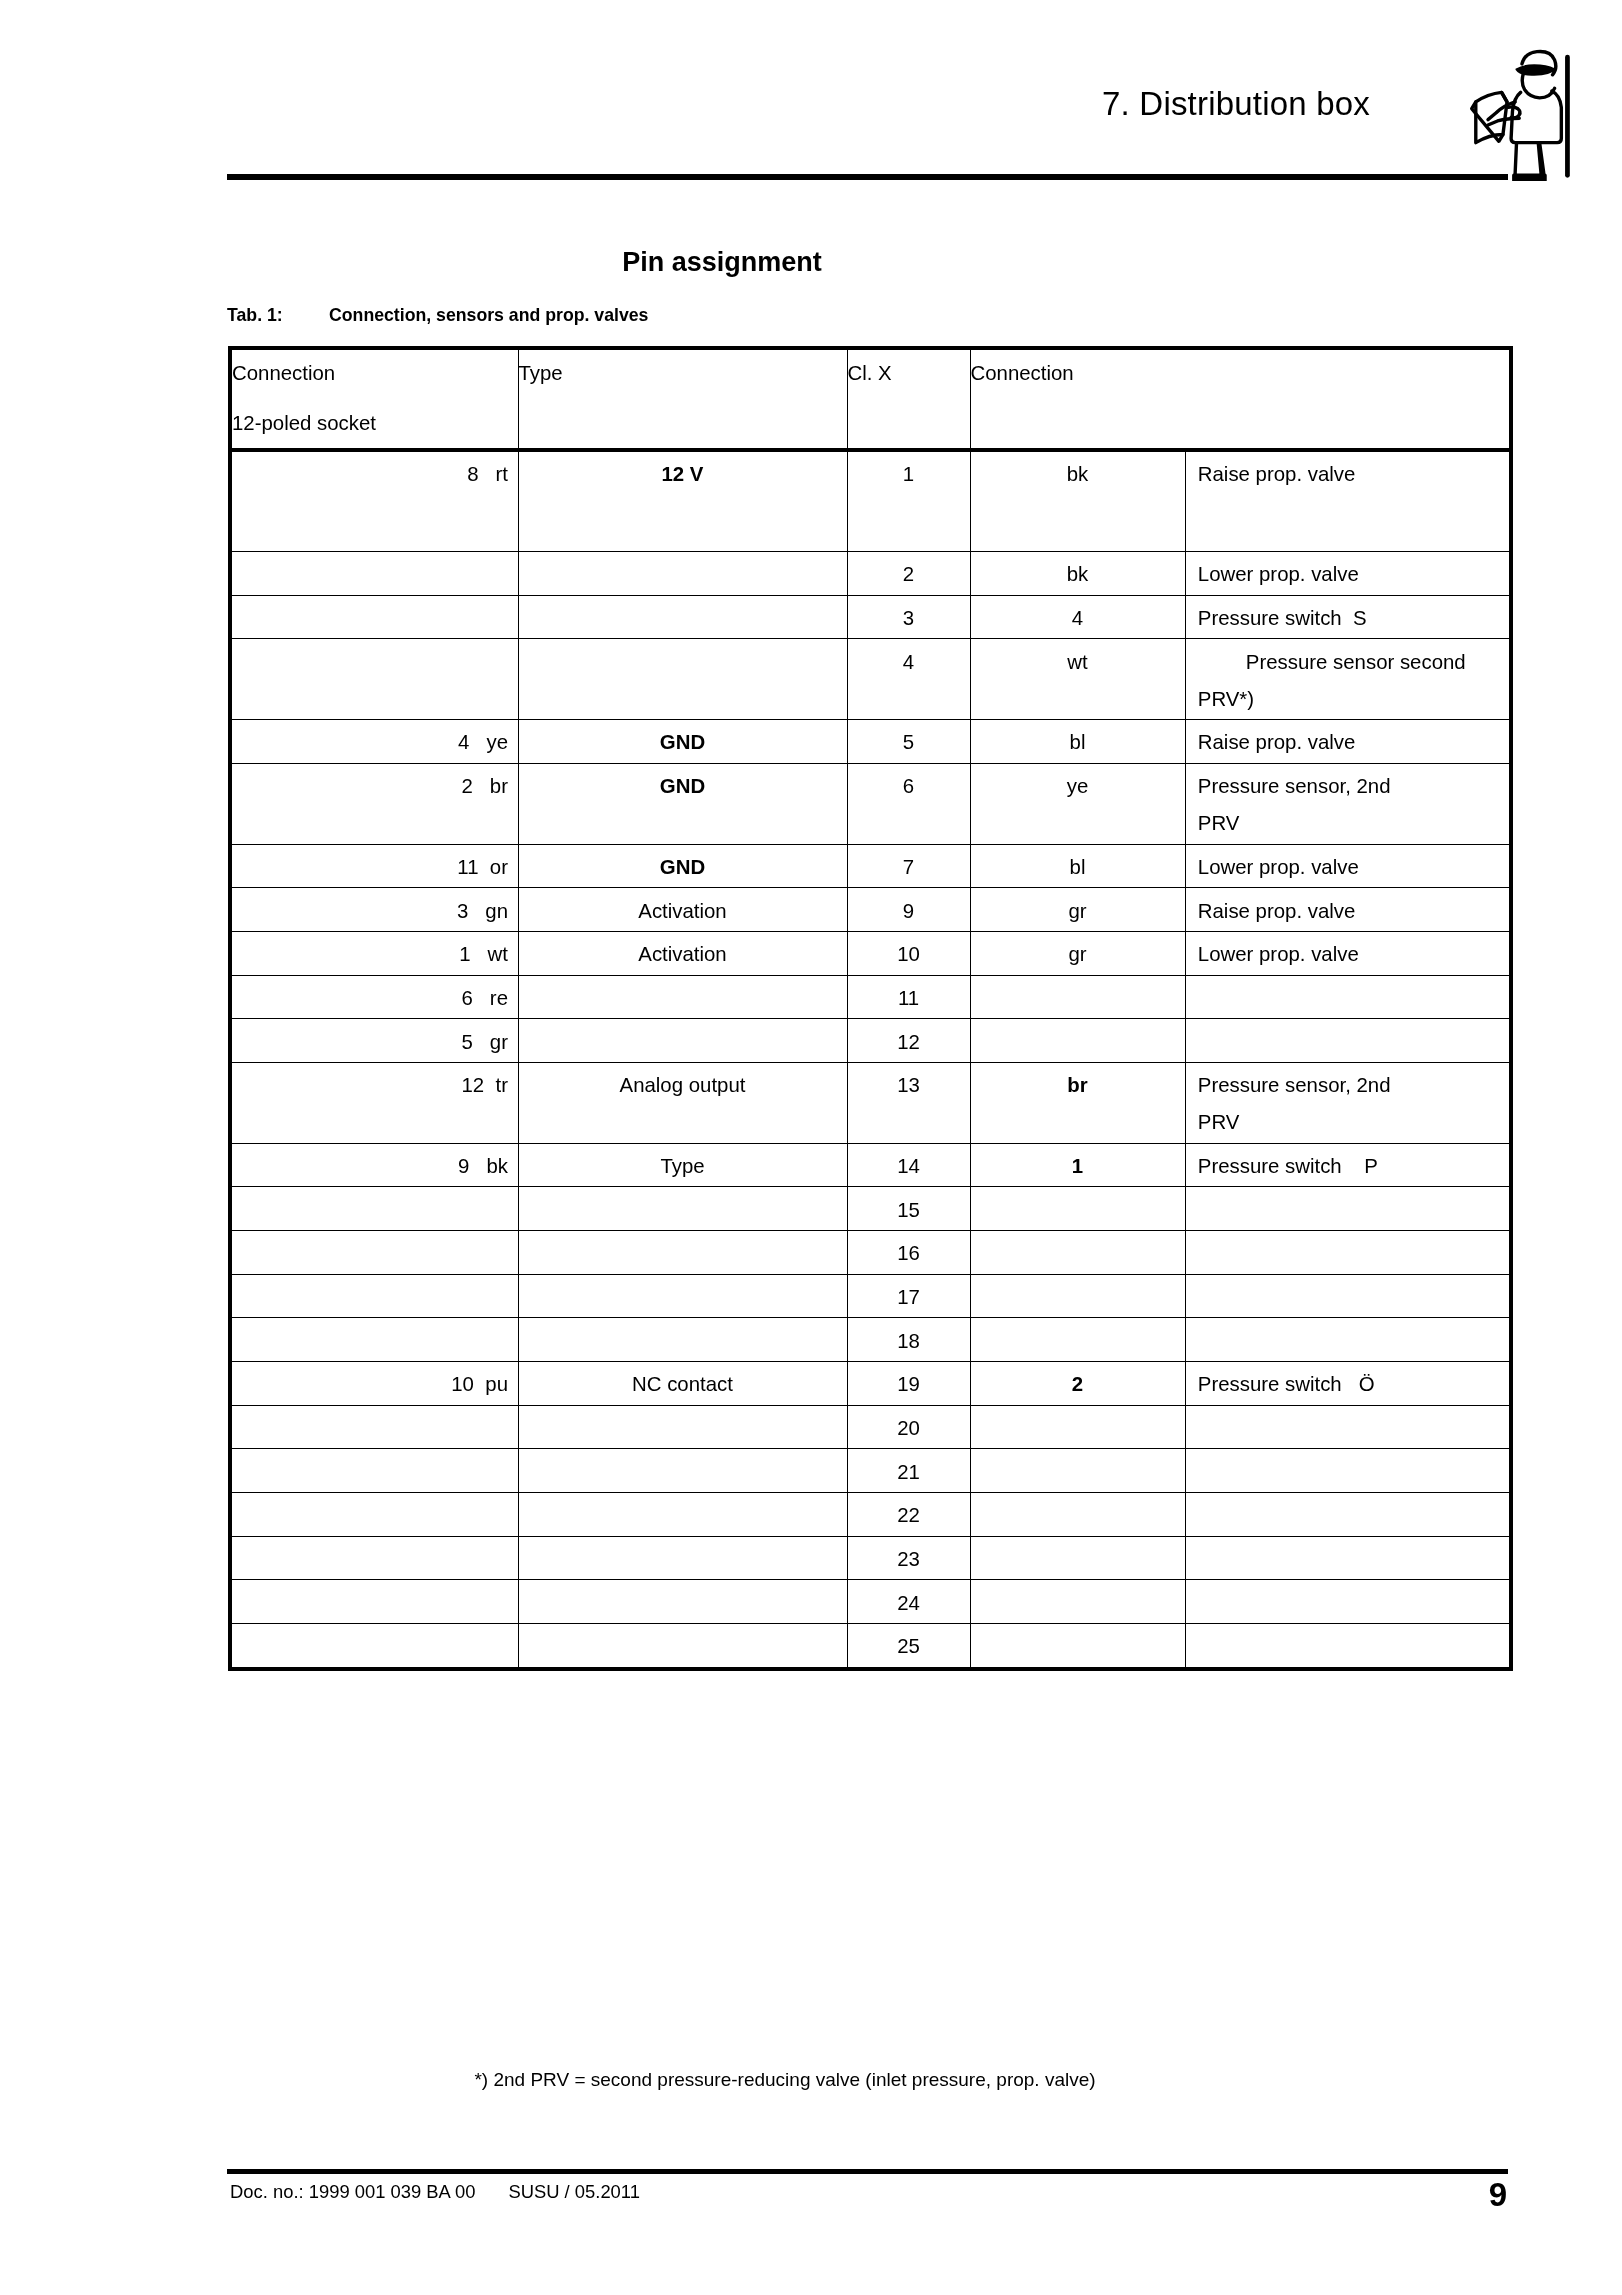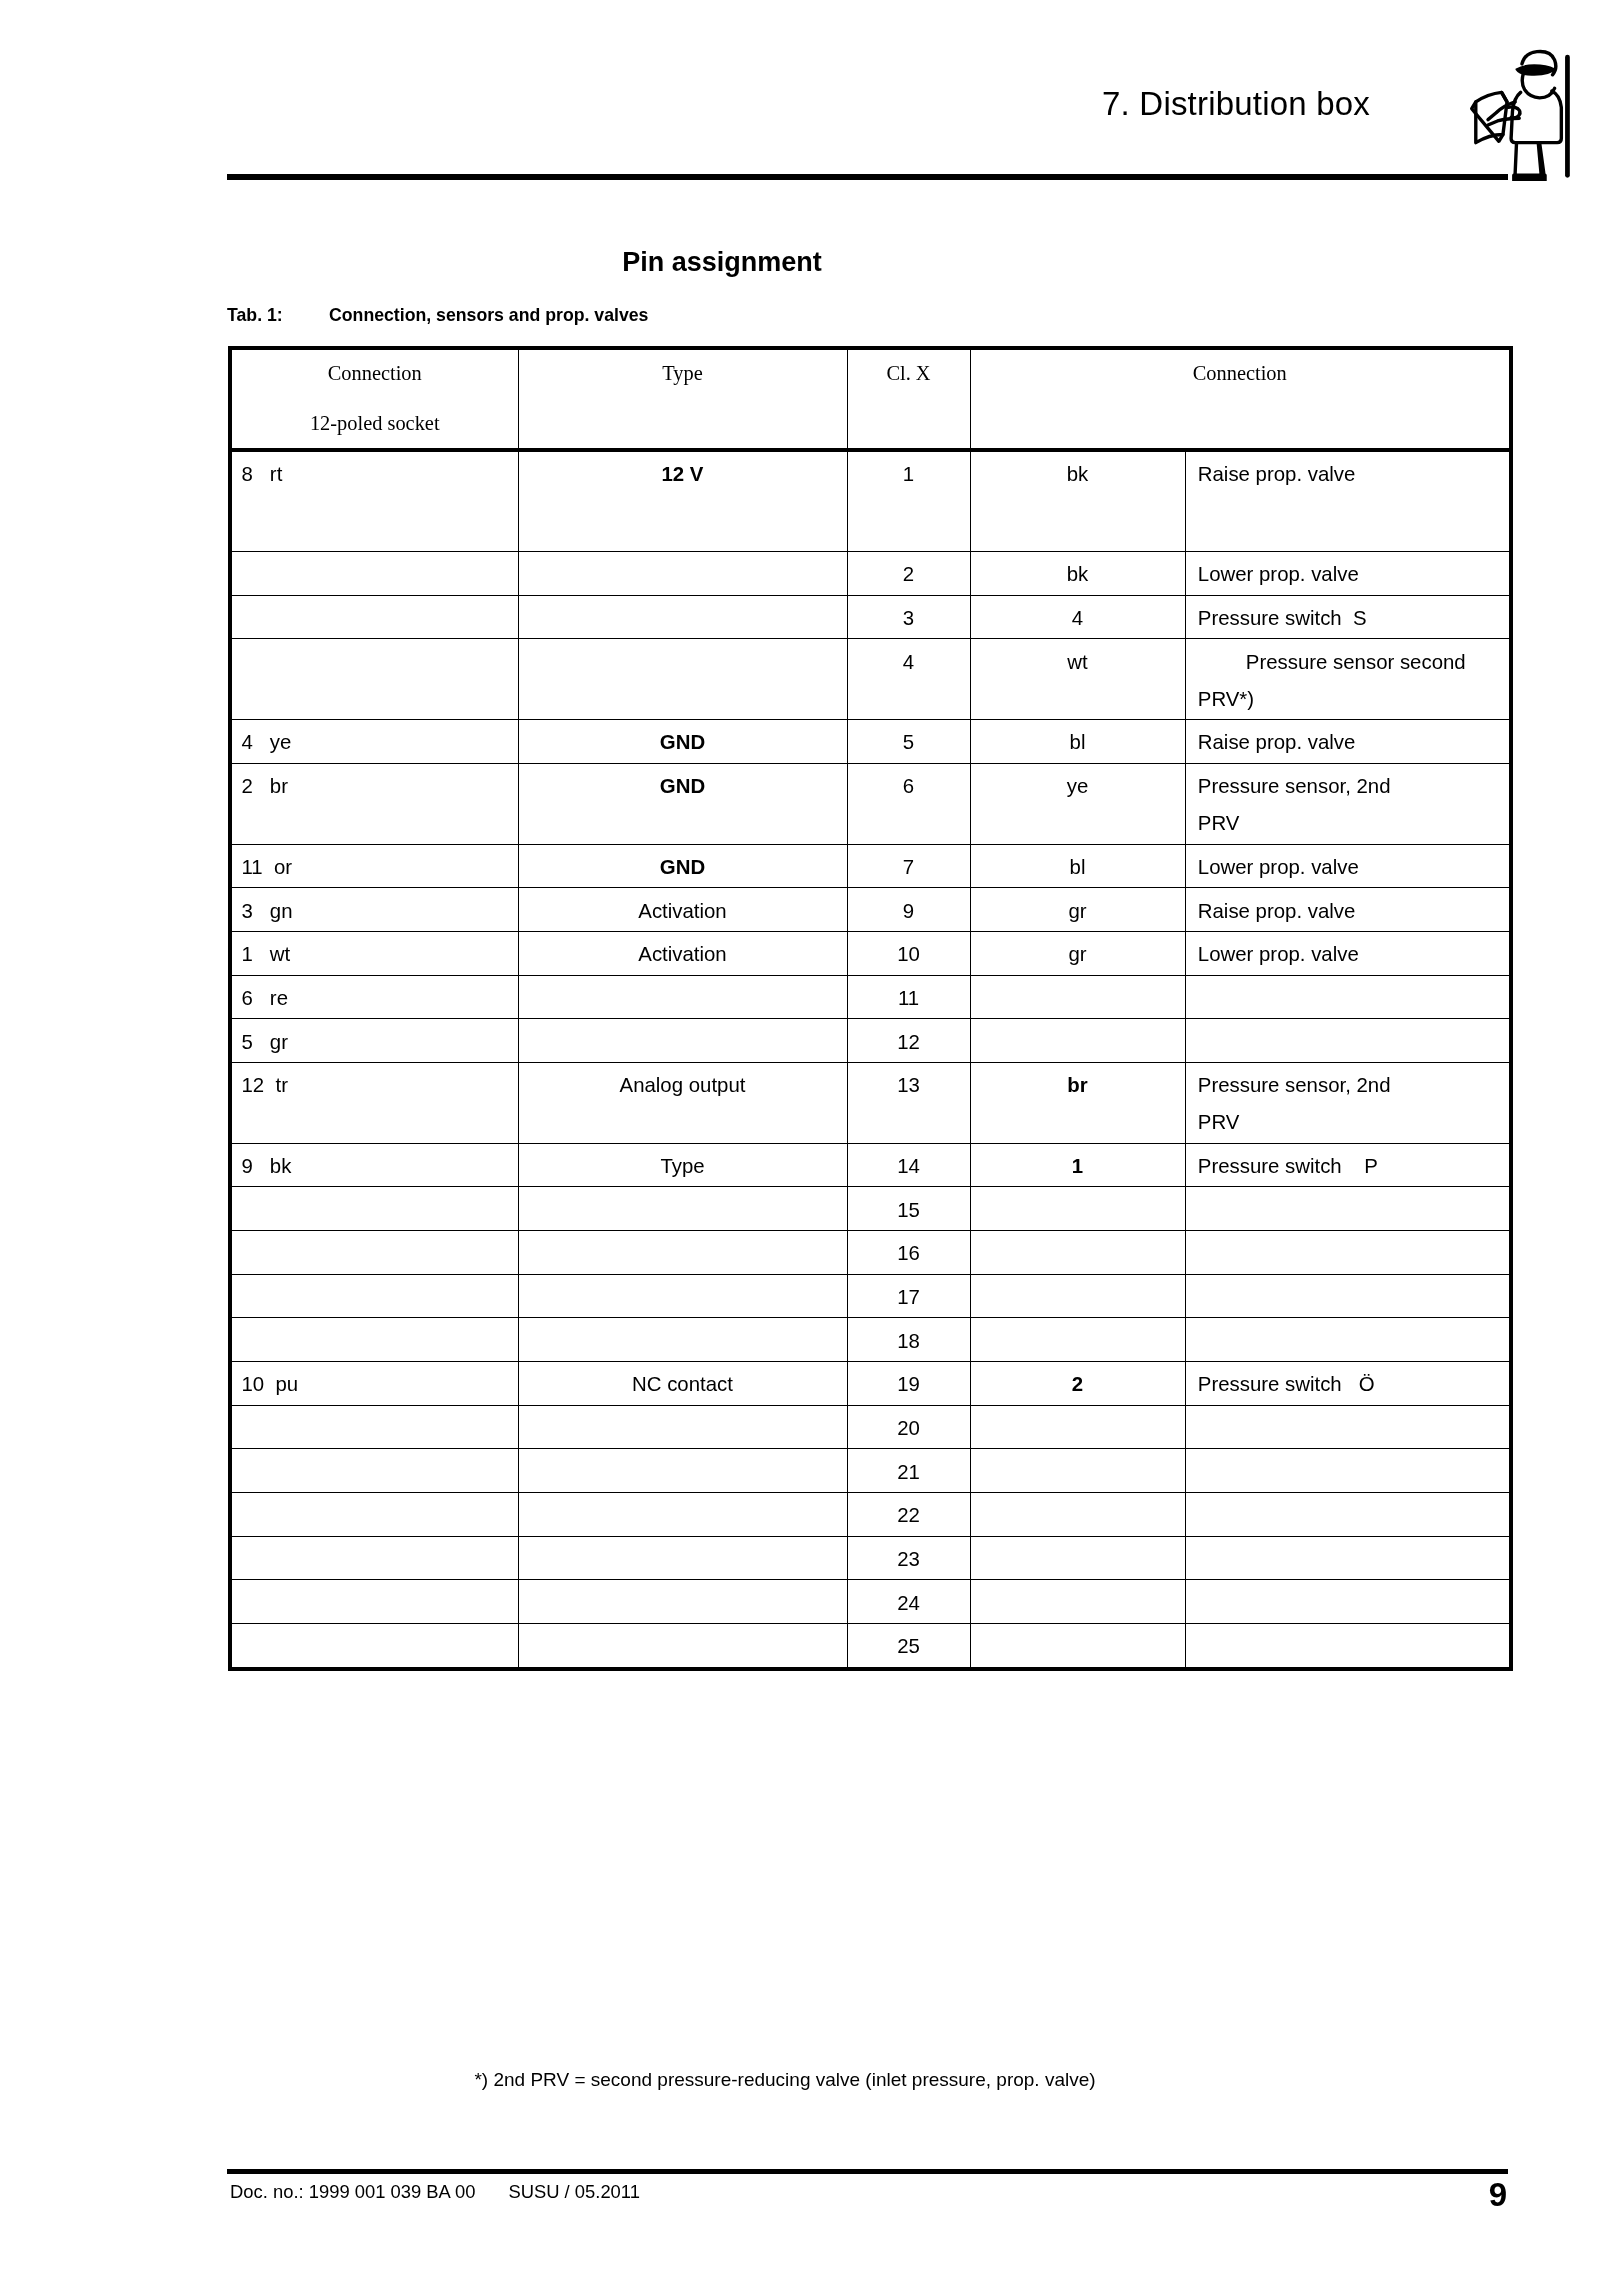--- a/index.html
+++ b/index.html
@@ -92,40 +92,39 @@
     vertical-align: top;
     font-size: 20.4px;
     font-weight: 400;
   }
   
   #pin-table {
     border: 4.1px solid #000;
   }
 
   .hdr-cell {
-    text-align: center;
+    text-align: left;
     font-size: 21px;
     font-weight: bold;
     border-bottom-width: 4.1px !important;
-    font-family: Liberation Serif, serif;
   }
   .hdr-cell .hl1 { display: block; padding-top: 11.6px; }
   .hdr-cell .hl2 { display: block; padding-top: 27px; padding-bottom: 11px; }
   .hdr-spacer { display: block; height: 63px; }
 
   .cell-inner {
     padding: 8.2px 9.5px 5.5px 9.5px;
     line-height: 1.42;
   }
   .c-center  { text-align: center; }
   .c-left    { text-align: left; }
   .bold      { font-weight: bold; }
 
   
-  .conn-pair { text-align: left; white-space: pre; }
+  .conn-pair { text-align: right; white-space: pre; }
 
   .desc-cell .cell-inner { padding-left: 12.3px; }
 
   
   #footnote {
     position: absolute;
     left: 0;
     top: 2069px;
     width: 1622px;
     text-align: center;

